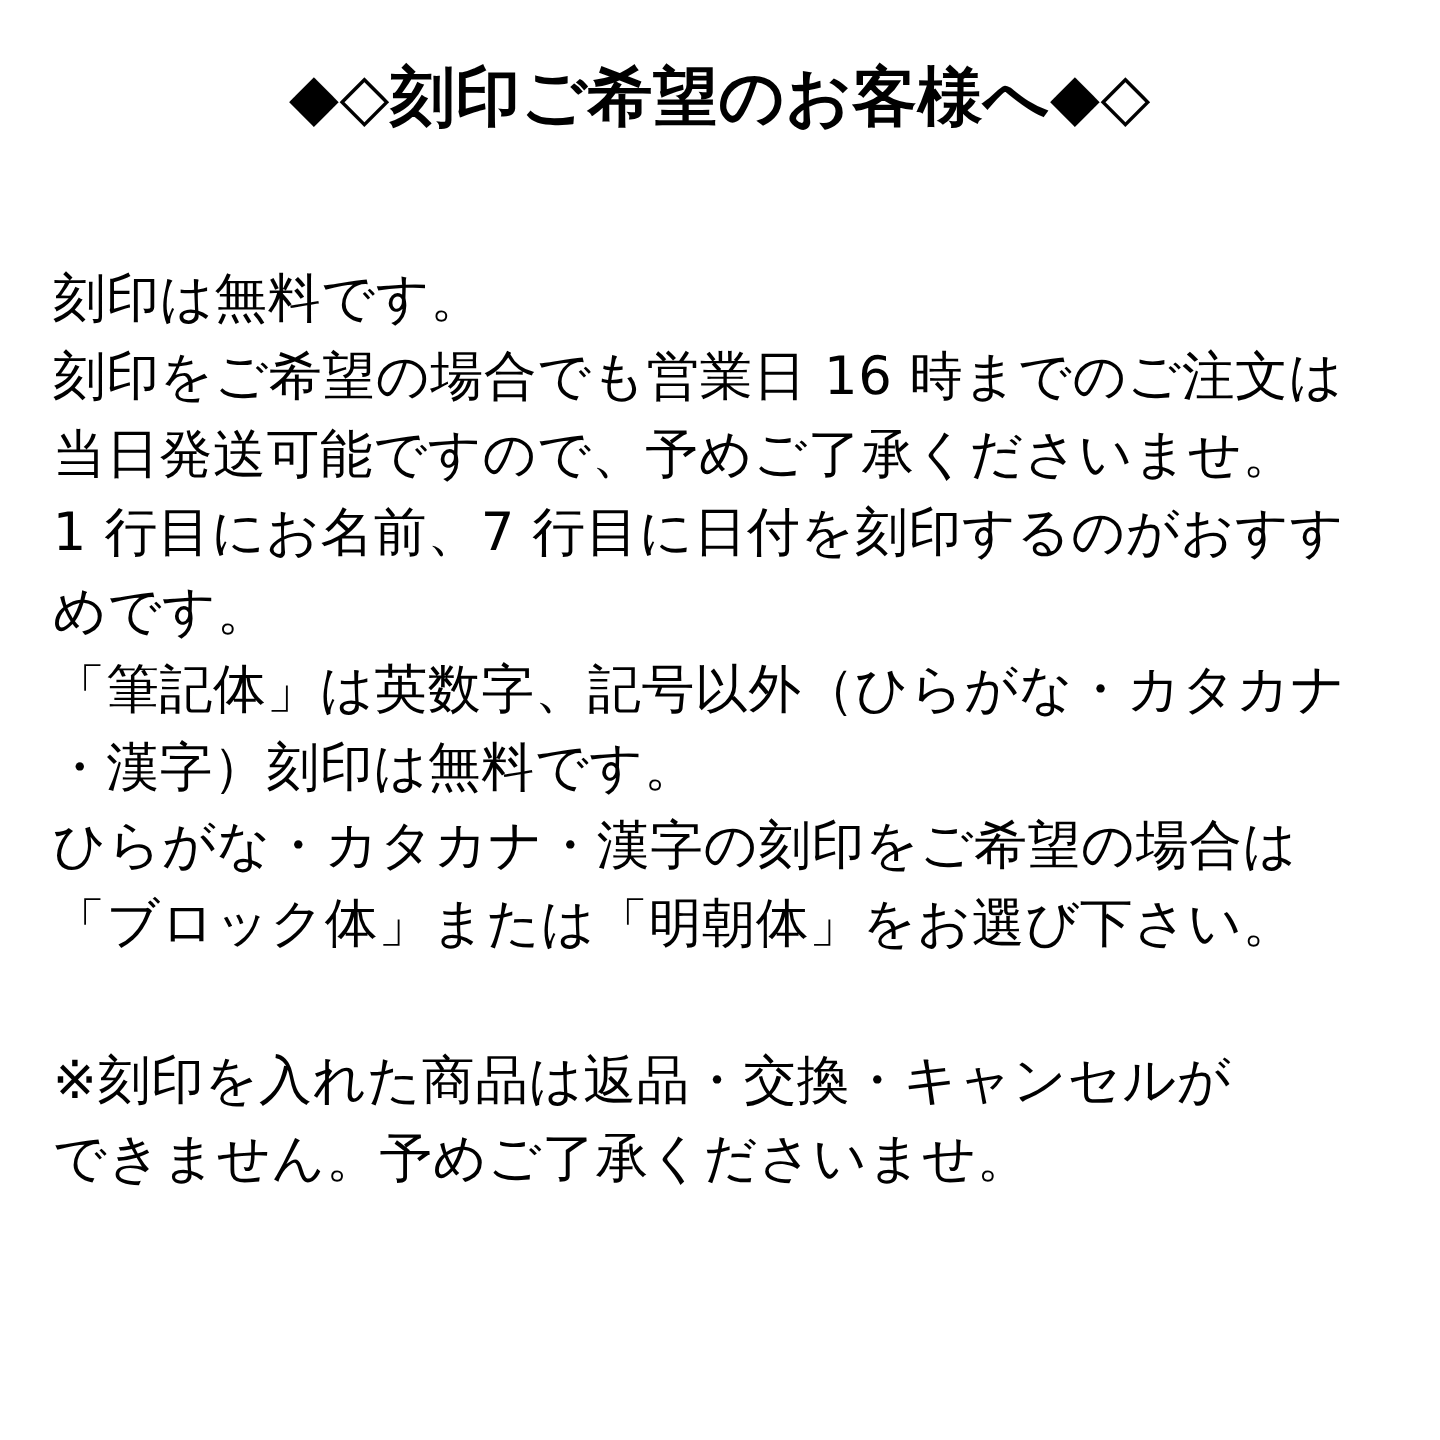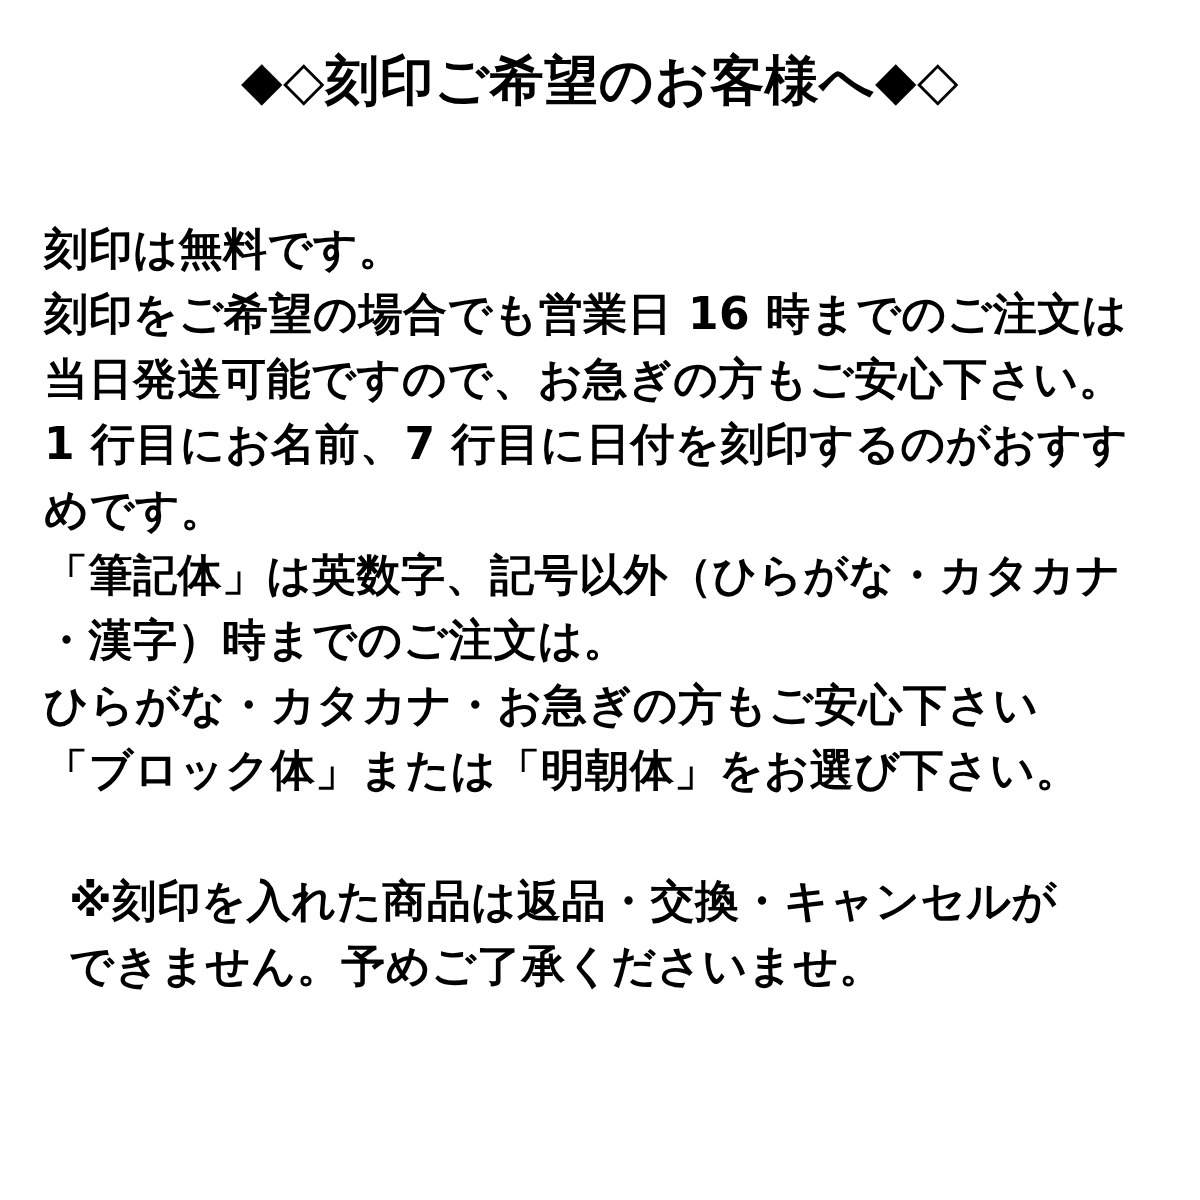--- a/index.html
+++ b/index.html
@@ -29,52 +29,51 @@
     line-height: 1.15;
     letter-spacing: 0.5px;
     margin: 8px 0 0 0;
     white-space: nowrap;
   }
   .body-block {
     margin-top: 104px;
     padding-left: 4px;
   }
   .para {
-    font-weight: bold;
+    font-weight: normal;
     font-size: 44px;
     line-height: 1.48;
     letter-spacing: 0.5px;
     margin: 0;
   }
   .gap-block {
     margin-top: 66px;
-    margin-left: 25px;
   }
   .line {
     display: block;
     white-space: nowrap;
   }
 </style>
 </head>
 <body>
 
 <div class="page">
 
   <h1 class="headline">◆◇刻印ご希望のお客様へ◆◇</h1>
 
   <div class="body-block">
     <p class="para">
       <span class="line">刻印は無料です。</span>
       <span class="line">刻印をご希望の場合でも営業日 16 時までのご注文は</span>
-      <span class="line">当日発送可能ですので、お急ぎの方もご安心下さい。</span>
+      <span class="line">当日発送可能ですので、予めご了承くださいませ。</span>
       <span class="line">1 行目にお名前、7 行目に日付を刻印するのがおすす</span>
       <span class="line">めです。</span>
       <span class="line">「筆記体」は英数字、記号以外（ひらがな・カタカナ</span>
-      <span class="line">・漢字）時までのご注文は。</span>
-      <span class="line">ひらがな・カタカナ・お急ぎの方もご安心下さい</span>
+      <span class="line">・漢字）刻印は無料です。</span>
+      <span class="line">ひらがな・カタカナ・漢字の刻印をご希望の場合は</span>
       <span class="line">「ブロック体」または「明朝体」をお選び下さい。</span>
     </p>
   </div>
 
   <div class="body-block gap-block">
     <p class="para">
       <span class="line">※刻印を入れた商品は返品・交換・キャンセルが</span>
       <span class="line">できません。予めご了承くださいませ。</span>
     </p>
   </div>

